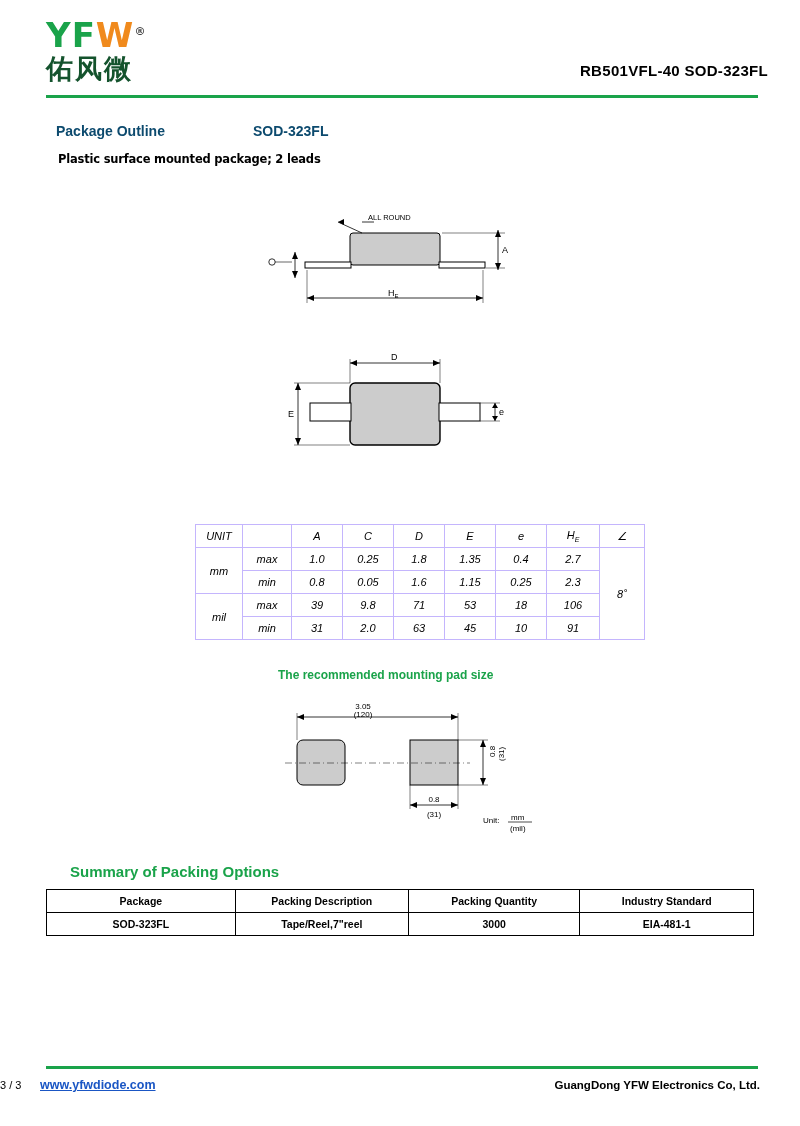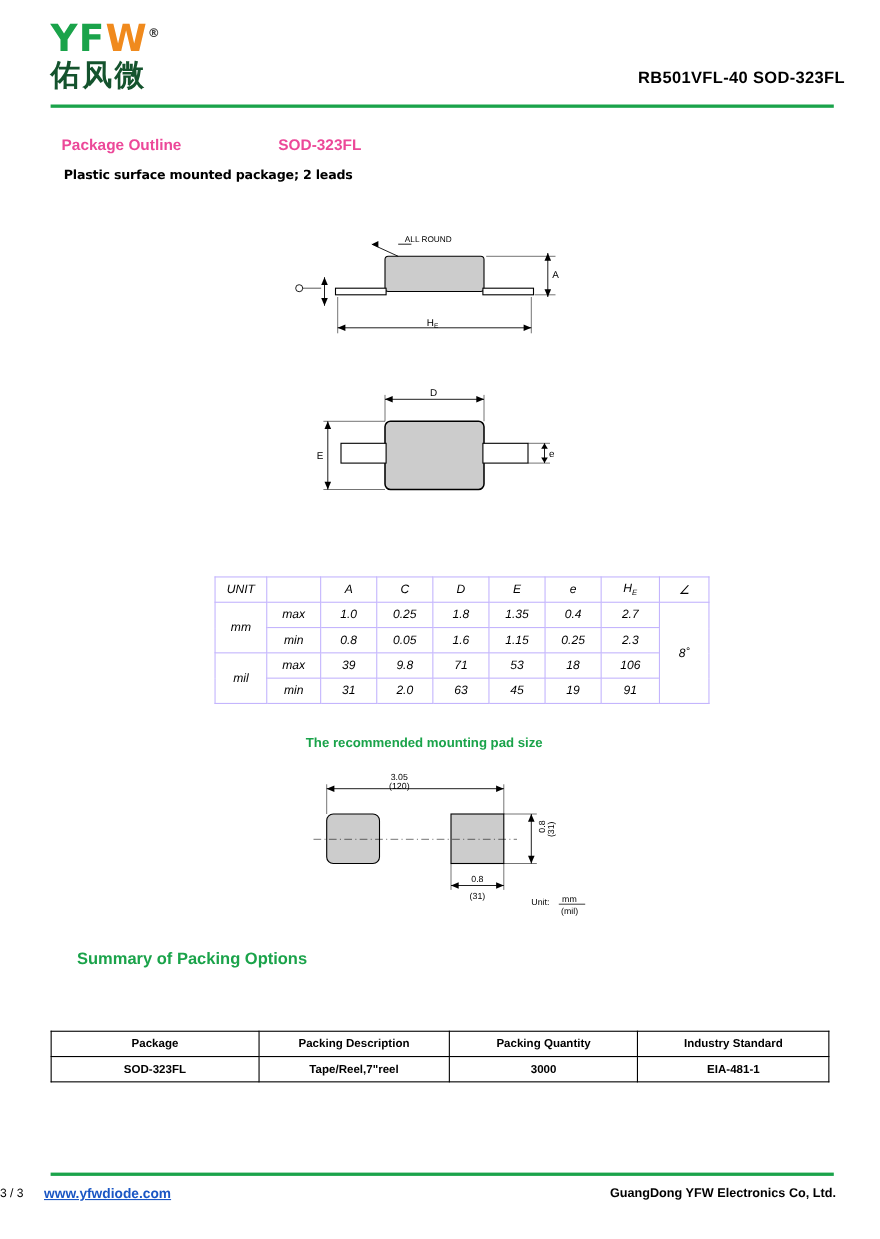--- a/index.html
+++ b/index.html
@@ -69,21 +69,21 @@
     width: 712px;
     height: 3px;
     background: #1aa34a;
   }
 
   
   .section-title {
     position: absolute;
     font-size: 14px;
     font-weight: bold;
-    color: #ec4899;
+    color: #0c4a6e;
   }
   .pkg-outline-title { left: 56px; top: 123px; }
   .pkg-outline-value { left: 253px; top: 123px; }
   .subtitle {
     position: absolute;
     left: 58px;
     top: 152px;
     font-size: 11.5px;
     font-weight: bold;
     letter-spacing: -0.2px;
@@ -137,21 +137,21 @@
     position: absolute;
     left: 70px;
     top: 863px;
     font-size: 15px;
     font-weight: bold;
     color: #1aa34a;
   }
   .packing-wrap {
     position: absolute;
     left: 46px;
-    top: 937px;
+    top: 889px;
     width: 650px;
   }
   table.packing {
     border-collapse: collapse;
     width: 708px;
     font-size: 10.5px;
   }
   table.packing th, table.packing td {
     border: 1px solid #000;
     text-align: center;
@@ -333,21 +333,21 @@
       <td>53</td>
       <td>18</td>
       <td>106</td>
     </tr>
     <tr>
       <td>min</td>
       <td>31</td>
       <td>2.0</td>
       <td>63</td>
       <td>45</td>
-      <td>19</td>
+      <td>10</td>
       <td>91</td>
     </tr>
   </tbody>
     </table>
 </div>
 
 <div class="mount-title">The recommended mounting pad size</div>
 
 <div class="drawing pad-view">
   <svg width="320" height="140" viewBox="0 0 320 140">

